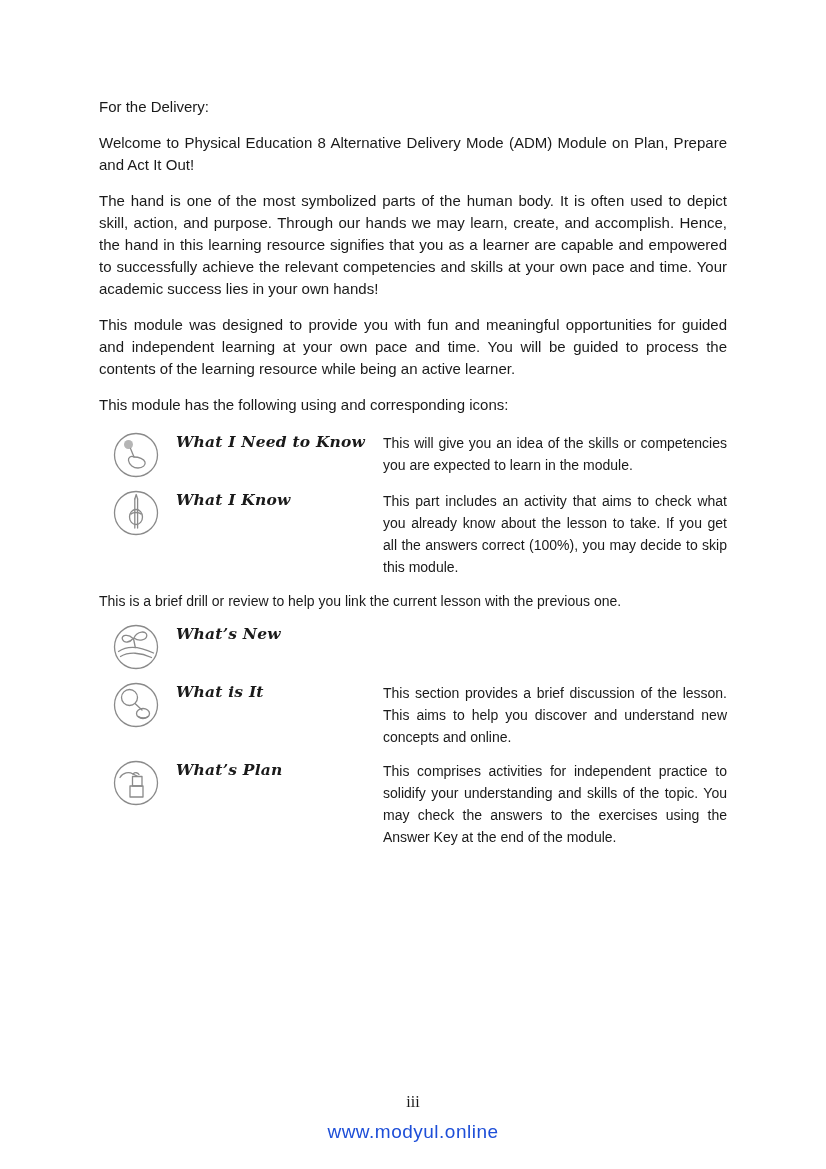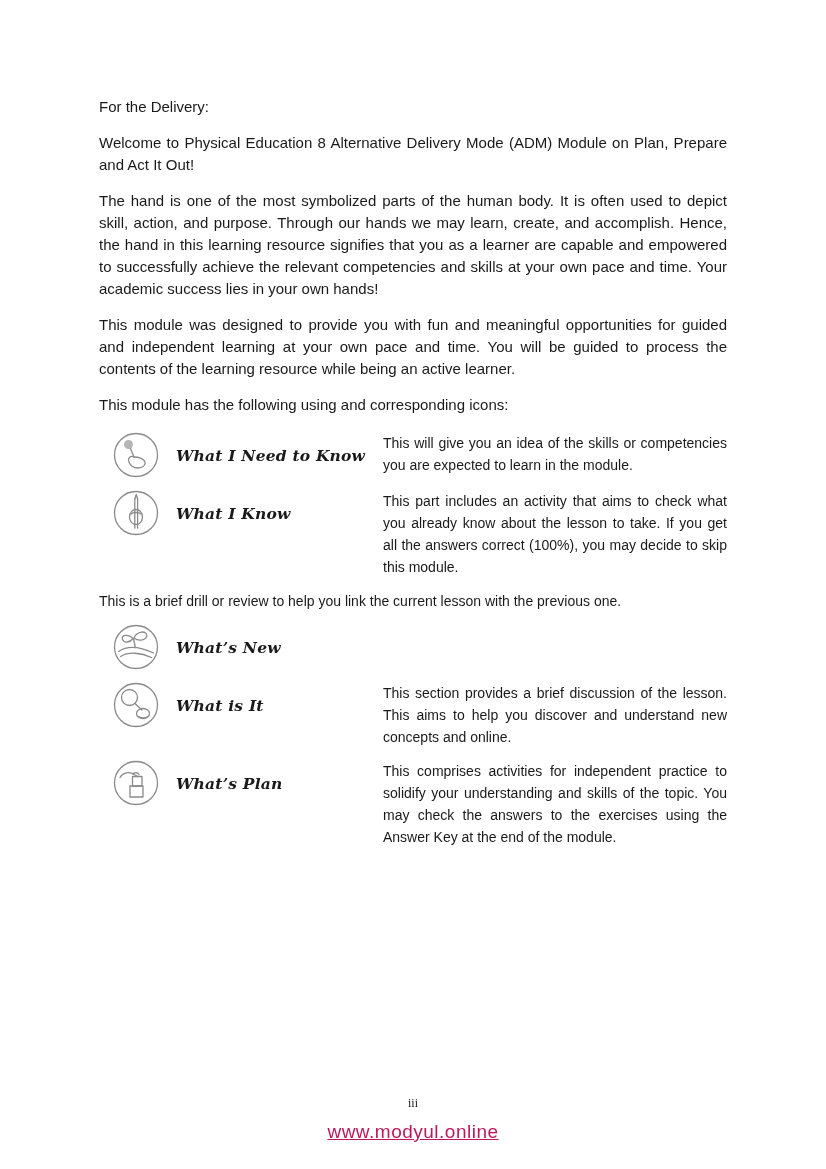--- a/index.html
+++ b/index.html
@@ -24,21 +24,20 @@
   }
   p.no-justify { text-align: left; }
   .icon-table { margin-top: 16px; }
   .icon-row {
     display: flex;
     align-items: flex-start;
     margin-bottom: 12px;
   }
   .icon-label-cell {
     display: flex;
-    align-items: center;
     width: 284px;
     padding-left: 14px;
     box-sizing: border-box;
     flex: 0 0 auto;
   }
   .row-icon { flex: 0 0 46px; margin-right: 17px; }
   .icn { display: block; }
   .icn circle, .icn path, .icn rect, .icn ellipse {
     stroke: #8a8a8a; fill: none;
     stroke-width: 1.3;
@@ -57,33 +56,32 @@
     font-size: 14px;
     line-height: 22px;
     text-align: justify;
   }
   .page-number {
     position: absolute;
     left: 0; right: 0;
     bottom: 58px;
     text-align: center;
     font-family: "Liberation Serif", serif;
-    font-size: 12px;
+    font-size: 16px;
     color: #1a1a1a;
     margin-top: 36px;
   }
   .watermark {
     position: absolute;
     left: 0; right: 0;
     bottom: 26px;
     text-align: center;
     font-size: 19px;
     letter-spacing: 0.5px;
-    color: #be185d;
-    text-decoration: underline;
+    color: #1d4ed8;
   }
 </style>
 </head>
 <body>
 
 <div class="page">
 
   <p class="body-text no-justify">For the Delivery:</p>
 
   <p class="body-text">Welcome to Physical Education 8 Alternative Delivery Mode (ADM) Module on Plan, Prepare and Act It Out!</p>

